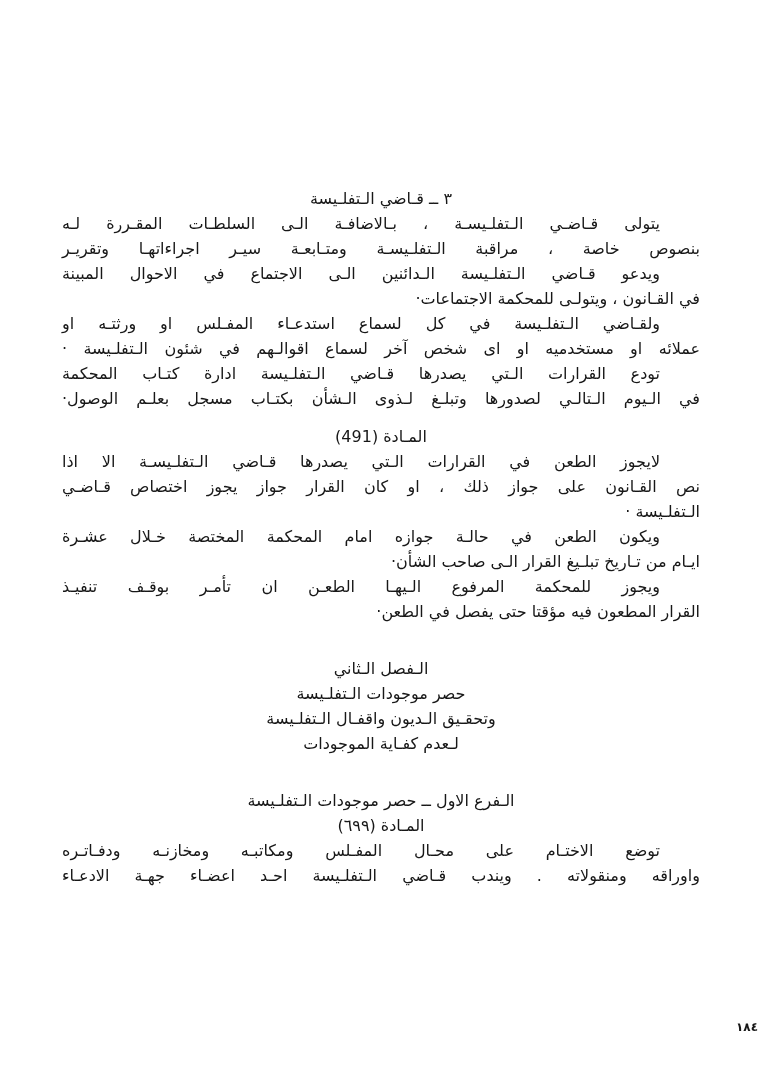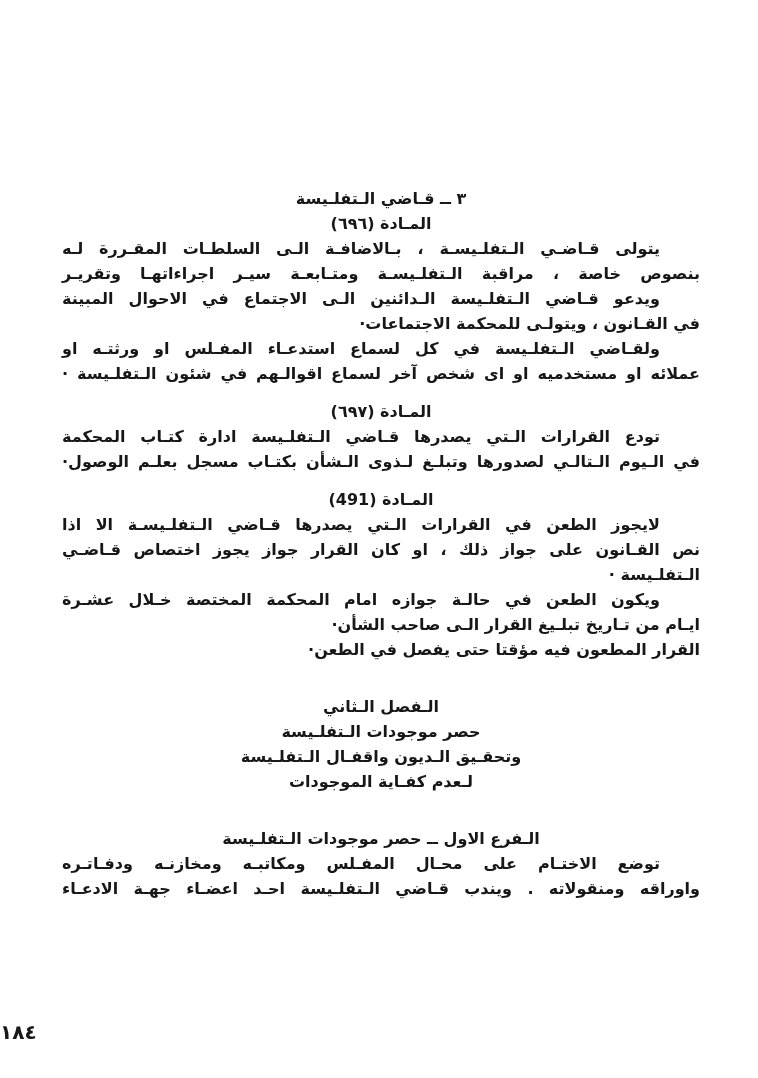--- a/index.html
+++ b/index.html
@@ -15,73 +15,73 @@
     font-family: "DejaVu Sans", sans-serif;
   }
   .page {
     position: absolute;
     inset: 0;
     box-sizing: border-box;
     padding: 186px 58px 0 62px;
     direction: rtl;
     color: #171717;
     font-size: 16px;
-    font-weight: bold;
+    font-weight: normal;
     background: #ffffff;
   }
   .ln {
     line-height: 25px;
     min-height: 25px;
     letter-spacing: 0.2px;
   }
   .c   { text-align: center; }
   .r   { text-align: right; }
   .j   { text-align: justify; text-align-last: justify; }
   .ind { padding-right: 40px; }
   .g1  { margin-top: 13px; }
   .g2  { margin-top: 32px; }
   .footer {
     position: absolute;
     top: 1020px;
     left: 0;
     right: 0;
-    text-align: left;
+    text-align: right;
     direction: rtl;
-    font-size: 20px;
+    font-size: 12px;
     font-weight: bold;
     color: #171717;
     letter-spacing: 2px;
   }
 </style>
 </head>
 <body>
 
 <div class="page">
   <div>
       <div class="ln c">٣ ــ قـاضي الـتفلـيسة</div>
-      <div class="ln c">المـادة (٦٩٦)</div>
       <div class="ln j ind">يتولى قـاضـي الـتفلـيسـة ، بـالاضافـة الـى السلطـات المقـررة لـه</div>
       <div class="ln j">بنصوص خاصة ، مراقبة الـتفلـيسـة ومتـابعـة سيـر اجراءاتهـا وتقريـر</div>
       <div class="ln j ind">ويدعو قـاضي الـتفلـيسة الـدائنين الـى الاجتماع في الاحوال المبينة</div>
       <div class="ln r">في القـانون ، ويتولـى للمحكمة الاجتماعات·</div>
       <div class="ln j ind">ولقـاضي الـتفلـيسة في كل لسماع استدعـاء المفـلس او ورثتـه او</div>
       <div class="ln j">عملائه او مستخدميه او اى شخص آخر لسماع اقوالـهم في شئون الـتفلـيسة ·</div>
-      <div class="ln c g1">المـادة (٦٩٧)</div>
       <div class="ln j ind">تودع القرارات الـتي يصدرها قـاضي الـتفلـيسة ادارة كتـاب المحكمة</div>
       <div class="ln j">في الـيوم الـتالـي لصدورها وتبلـغ لـذوى الـشأن بكتـاب مسجل بعلـم الوصول·</div>
       <div class="ln c g1">المـادة (491)</div>
       <div class="ln j ind">لايجوز الطعن في القرارات الـتي يصدرها قـاضي الـتفلـيسـة الا اذا</div>
       <div class="ln j">نص القـانون على جواز ذلك ، او كان القرار جواز يجوز اختصاص قـاضـي</div>
       <div class="ln r">الـتفلـيسة ·</div>
       <div class="ln j ind">ويكون الطعن في حالـة جوازه امام المحكمة المختصة خـلال عشـرة</div>
       <div class="ln r">ايـام من تـاريخ تبلـيغ القرار الـى صاحب الشأن·</div>
+      <div class="ln j ind">ويجوز للمحكمة المرفوع الـيهـا الطعـن ان تأمـر بوقـف تنفيـذ</div>
       <div class="ln r">القرار المطعون فيه مؤقتا حتى يفصل في الطعن·</div>
       <div class="ln c g2">الـفصل الـثاني</div>
       <div class="ln c">حصر موجودات الـتفلـيسة</div>
       <div class="ln c">وتحقـيق الـديون واقفـال الـتفلـيسة</div>
       <div class="ln c">لـعدم كفـاية الموجودات</div>
       <div class="ln c g2">الـفرع الاول ــ حصر موجودات الـتفلـيسة</div>
+      <div class="ln c">المـادة (٦٩٩)</div>
       <div class="ln j ind">توضع الاختـام على محـال المفـلس ومكاتبـه ومخازنـه ودفـاتـره</div>
       <div class="ln j">واوراقه ومنقولاته . ويندب قـاضي الـتفلـيسة احـد اعضـاء جهـة الادعـاء</div>
     </div>
 </div>
 
 <div class="footer">١٨٤</div>
 
 </body></html>

